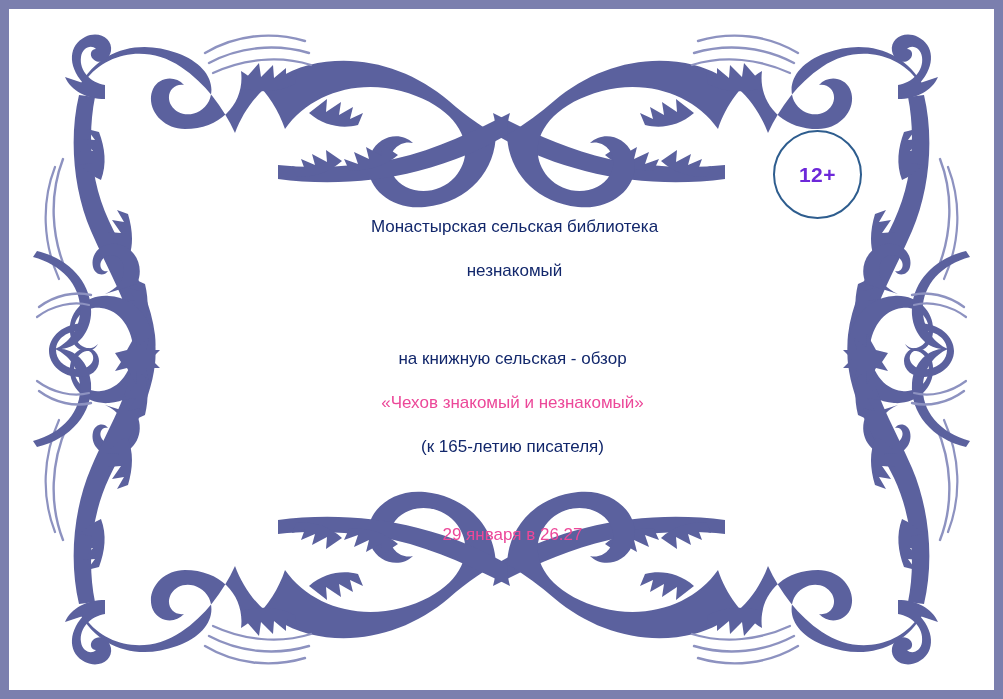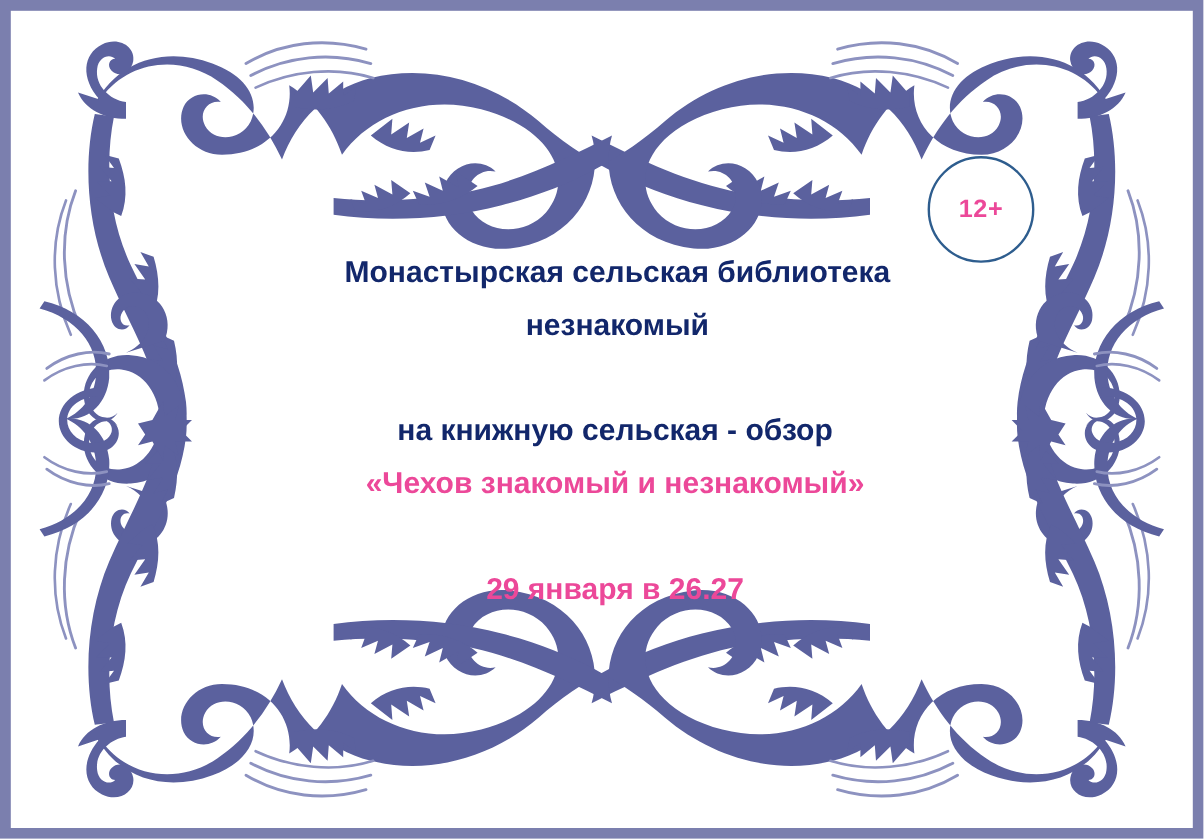--- a/index.html
+++ b/index.html
@@ -39,37 +39,37 @@
     width: 85px;
     height: 85px;
     border: 2px solid #2e5d8e;
     border-radius: 50%;
     display: flex;
     align-items: center;
     justify-content: center;
     background: transparent;
   }
   #age-badge .badge-text {
-    color: #ec4899;
+    color: #6d28d9;
     font-size: 21px;
     font-weight: bold;
     letter-spacing: 0.5px;
     line-height: 1;
   }
   
   #text-block {
     position: absolute;
     left: 0;
     top: 196px;
     width: 985px;
     text-align: center;
   }
   .line {
-    font-size: 25px;
-    font-weight: bold;
+    font-size: 17px;
+    font-weight: normal;
     line-height: 44px;
     white-space: pre;
   }
   .navy  { color: #12276b; }
   .red   { color: #ec4899; }
   .spacer { height: 44px; }
   #group-invite { margin-left: 26px; }
   #group-exhibit { margin-left: 22px; }
   #group-date { margin-left: 22px; }
 </style>
@@ -230,20 +230,21 @@
     <div id="group-invite">
       <div class="line navy">Монастырская сельская библиотека</div>
       <div class="line navy">незнакомый</div>
     </div>
 
     <div class="spacer"></div>
 
     <div id="group-exhibit">
       <div class="line navy">на книжную сельская - обзор</div>
       <div class="line red">«Чехов знакомый и незнакомый»</div>
+      <div class="line navy">(к 165-летию писателя)</div>
     </div>
 
     <div class="spacer"></div>
 
     <div id="group-date">
       <div class="line red">29 января в 26.27</div>
     </div>
 
   </div>
 

